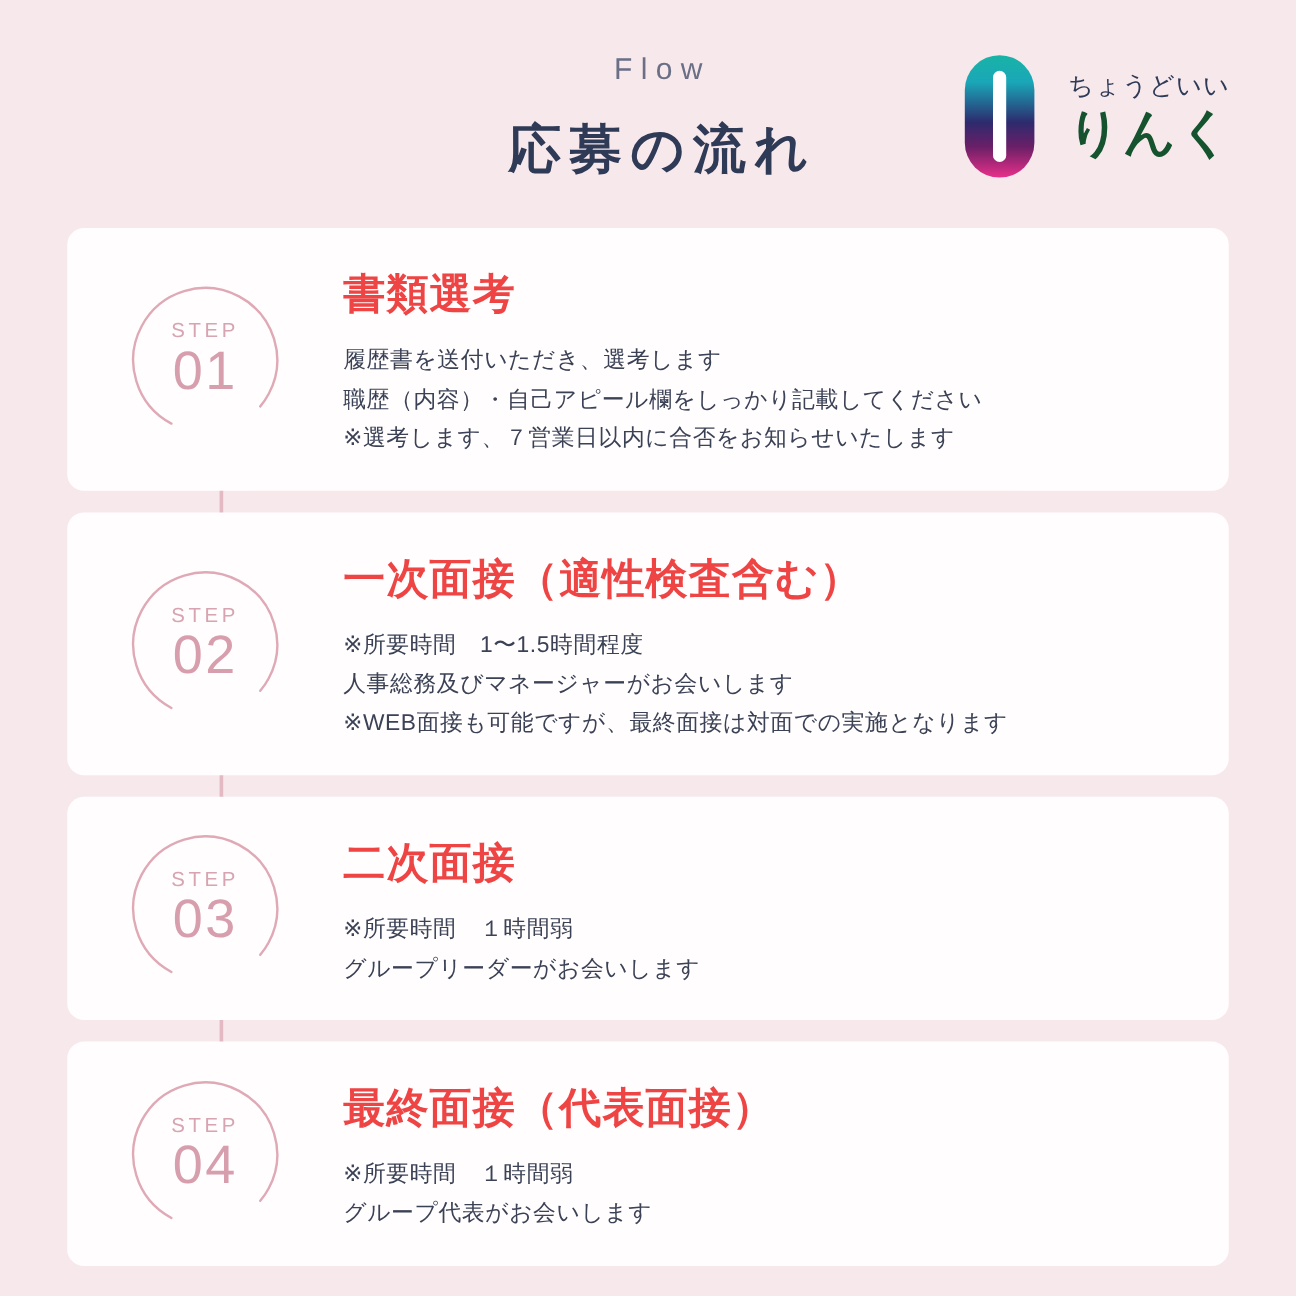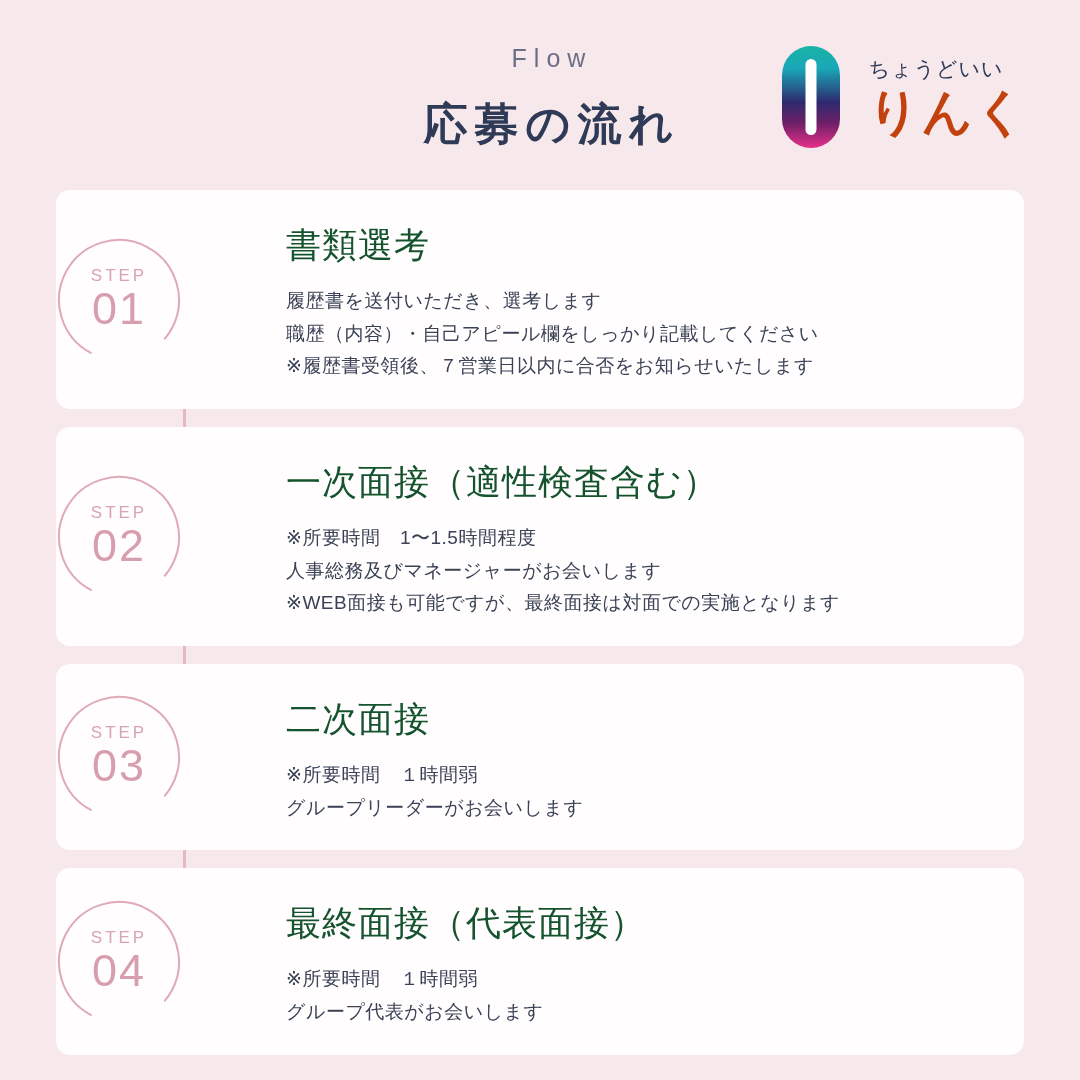--- a/index.html
+++ b/index.html
@@ -80,22 +80,22 @@
   }
 
   .logo-text-small {
     font-size: 21px;
     color: #2e3a56;
     letter-spacing: 1px;
   }
 
   .logo-text-main {
     margin-top: 8px;
-    font-size: 50px;
-    color: #c2410c;
+    font-size: 43px;
+    color: #14532d;
     font-weight: 700;
     letter-spacing: 2px;
   }
 
   
   .flow {
     position: relative;
     margin-top: 36px;
     padding: 0 56px;
   }
@@ -121,21 +121,21 @@
     margin-bottom: 18px;
     min-height: 182px;
   }
 
   .card:last-of-type { margin-bottom: 0; }
 
   .step-badge {
     flex: 0 0 230px;
     display: flex;
     align-items: center;
-    justify-content: flex-start;
+    justify-content: center;
     align-self: center;
   }
 
   .step-circle {
     position: relative;
     width: 126px;
     height: 126px;
   }
 
   .step-circle svg {
@@ -167,22 +167,22 @@
     margin-top: -2px;
   }
 
   .card-body {
     flex: 1;
     padding-top: 6px;
   }
 
   .card-title {
     font-size: 35px;
-    color: #14532d;
-    font-weight: 400;
+    color: #ef4444;
+    font-weight: 700;
     letter-spacing: 1px;
     margin-bottom: 16px;
   }
 
   .card-line {
     font-size: 19px;
     color: #3b4256;
     line-height: 1.72;
     letter-spacing: 0.5px;
   }
@@ -217,21 +217,21 @@
           <div class="step-circle-inner">
             <span class="step-word">STEP</span>
             <span class="step-num">01</span>
           </div>
         </div>
       </div>
       <div class="card-body">
         <div class="card-title">書類選考</div>
         <div class="card-line">履歴書を送付いただき、選考します</div>
         <div class="card-line">職歴（内容）・自己アピール欄をしっかり記載してください</div>
-        <div class="card-line">※履歴書受領後、７営業日以内に合否をお知らせいたします</div>
+        <div class="card-line">※選考します、７営業日以内に合否をお知らせいたします</div>
       </div>
     </div>
 
     <div class="card">
       <div class="step-badge">
         <div class="step-circle">
           <svg viewBox="0 0 126 126" width="126" height="126" aria-hidden="true">
             <circle cx="63" cy="63" r="60" fill="none" stroke="#dfa9b6" stroke-width="2" stroke-dasharray="295 82" transform="rotate(118 63 63)" stroke-linecap="round"></circle>
           </svg>
           <div class="step-circle-inner">

